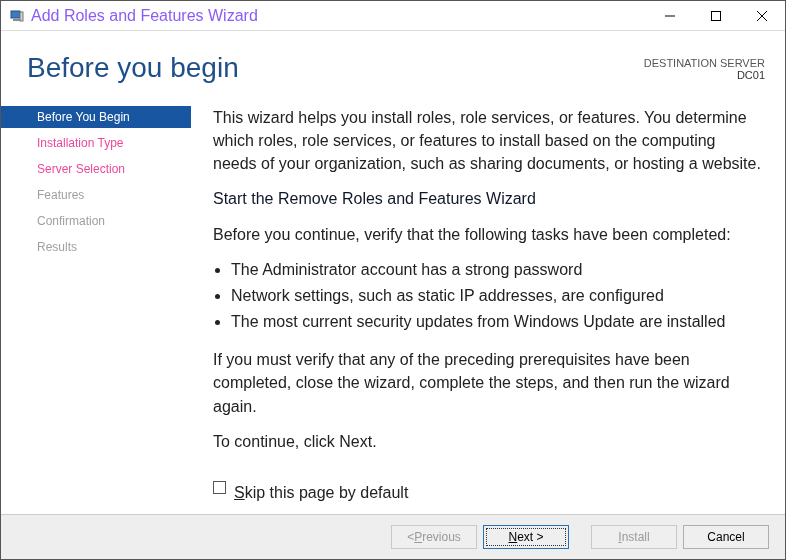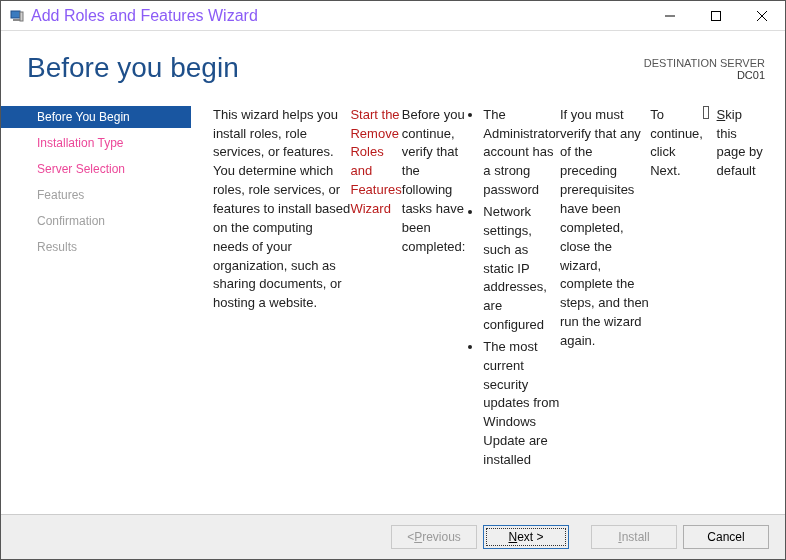--- a/index.html
+++ b/index.html
@@ -91,28 +91,28 @@
     color: #fff;
   }
   .nav-item.disabled {
     color: #a0a0a0;
   }
 
   
   .main {
     flex: 1;
     padding: 4px 22px 0 22px;
-    font-size: 13px;
+    font-size: 16px;
     color: #222;
     line-height: 1.45;
     display: flex;
-    flex-direction: row;
+    flex-direction: column;
   }
   .main p { margin: 0 0 12px 0; }
-  .main .link { color: #b91c1c; }
+  .main .link { color: #0f172a; }
   .main ul {
     margin: 0 0 12px 0;
     padding-left: 18px;
   }
   .main li { margin: 0 0 3px 0; }
   .main .spacer { flex: 1; }
 
   .skip-row {
     display: flex;
     align-items: flex-start;

